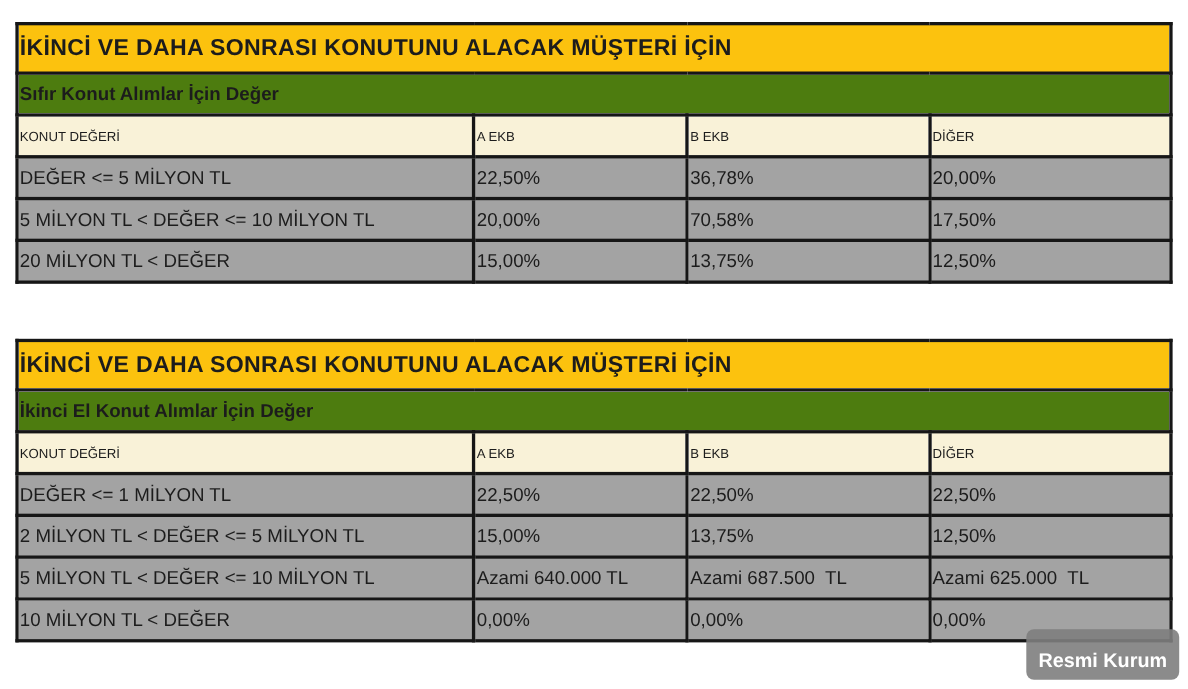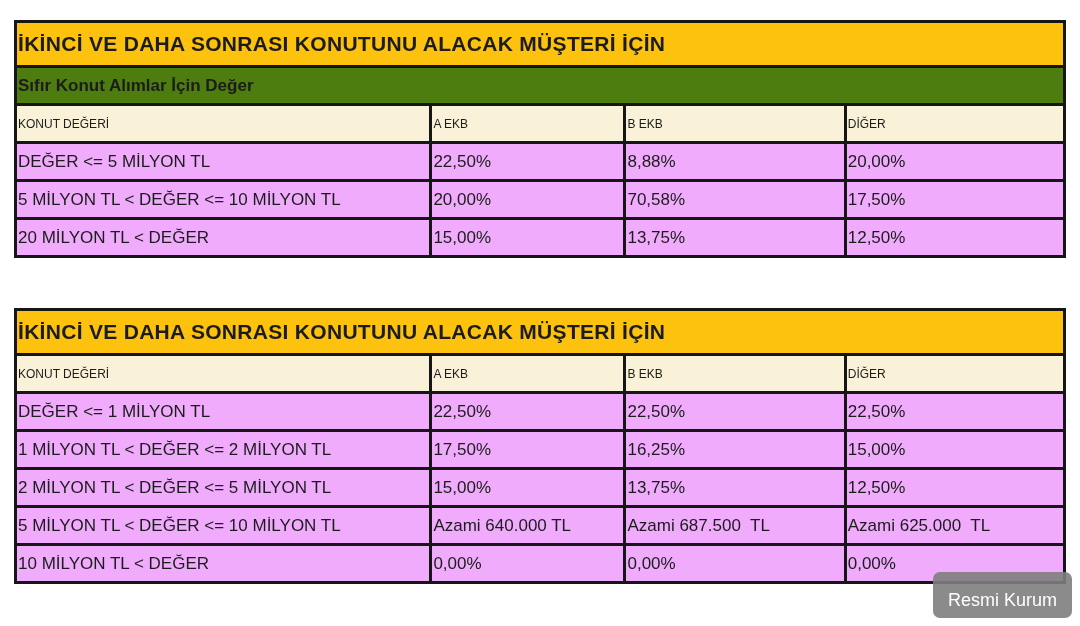--- a/index.html
+++ b/index.html
@@ -50,41 +50,41 @@
     font-weight: bold;
     font-size: 17px;
     height: 33px;
   }
   .colhead-row td {
     background: #F9F2D8;
     font-size: 12px;
     height: 33px;
   }
   .data-row td {
-    background: #f0abfc;
+    background: #a3a3a3;
     font-size: 17px;
     height: 33px;
   }
   #watermark {
     position: absolute;
     left: 933px;
     top: 572px;
     width: 139px;
     height: 46px;
     background: rgba(126, 126, 126, 0.90);
     border-radius: 7px;
     display: flex;
     align-items: flex-end;
     justify-content: center;
     padding-bottom: 7px;
     box-sizing: border-box;
   }
   #watermark span {
     color: #ffffff;
-    font-weight: normal;
+    font-weight: bold;
     font-size: 18px;
   }
 </style>
 </head>
 <body>
 
 <div id="canvas">
 
   <div class="tbl" id="table1">
     <table>
@@ -103,21 +103,21 @@
         </tr>
         <tr class="colhead-row">
           <td>KONUT DEĞERİ</td>
           <td>A EKB</td>
           <td>B EKB</td>
           <td>DİĞER</td>
         </tr>
         <tr class="data-row">
           <td>DEĞER &lt;= 5 MİLYON TL</td>
           <td>22,50%</td>
-          <td>8,88%</td>
+          <td>36,78%</td>
           <td>20,00%</td>
         </tr>
         <tr class="data-row">
           <td>5 MİLYON TL &lt; DEĞER &lt;= 10 MİLYON TL</td>
           <td>20,00%</td>
           <td>70,58%</td>
           <td>17,50%</td>
         </tr>
         <tr class="data-row">
           <td>20 MİLYON TL &lt; DEĞER</td>
@@ -134,37 +134,34 @@
       <colgroup>
           <col class="c1">
           <col class="c2">
           <col class="c3">
           <col class="c4">
         </colgroup>
       <tbody>
         <tr class="title-row">
           <td colspan="4">İKİNCİ VE DAHA SONRASI KONUTUNU ALACAK MÜŞTERİ İÇİN</td>
         </tr>
+        <tr class="subtitle-row">
+          <td colspan="4">İkinci El Konut Alımlar İçin Değer</td>
+        </tr>
         <tr class="colhead-row">
           <td>KONUT DEĞERİ</td>
           <td>A EKB</td>
           <td>B EKB</td>
           <td>DİĞER</td>
         </tr>
         <tr class="data-row">
           <td>DEĞER &lt;= 1 MİLYON TL</td>
           <td>22,50%</td>
           <td>22,50%</td>
           <td>22,50%</td>
-        </tr>
-        <tr class="data-row">
-          <td>1 MİLYON TL &lt; DEĞER &lt;= 2 MİLYON TL</td>
-          <td>17,50%</td>
-          <td>16,25%</td>
-          <td>15,00%</td>
         </tr>
         <tr class="data-row">
           <td>2 MİLYON TL &lt; DEĞER &lt;= 5 MİLYON TL</td>
           <td>15,00%</td>
           <td>13,75%</td>
           <td>12,50%</td>
         </tr>
         <tr class="data-row">
           <td>5 MİLYON TL &lt; DEĞER &lt;= 10 MİLYON TL</td>
           <td>Azami 640.000 TL</td>

